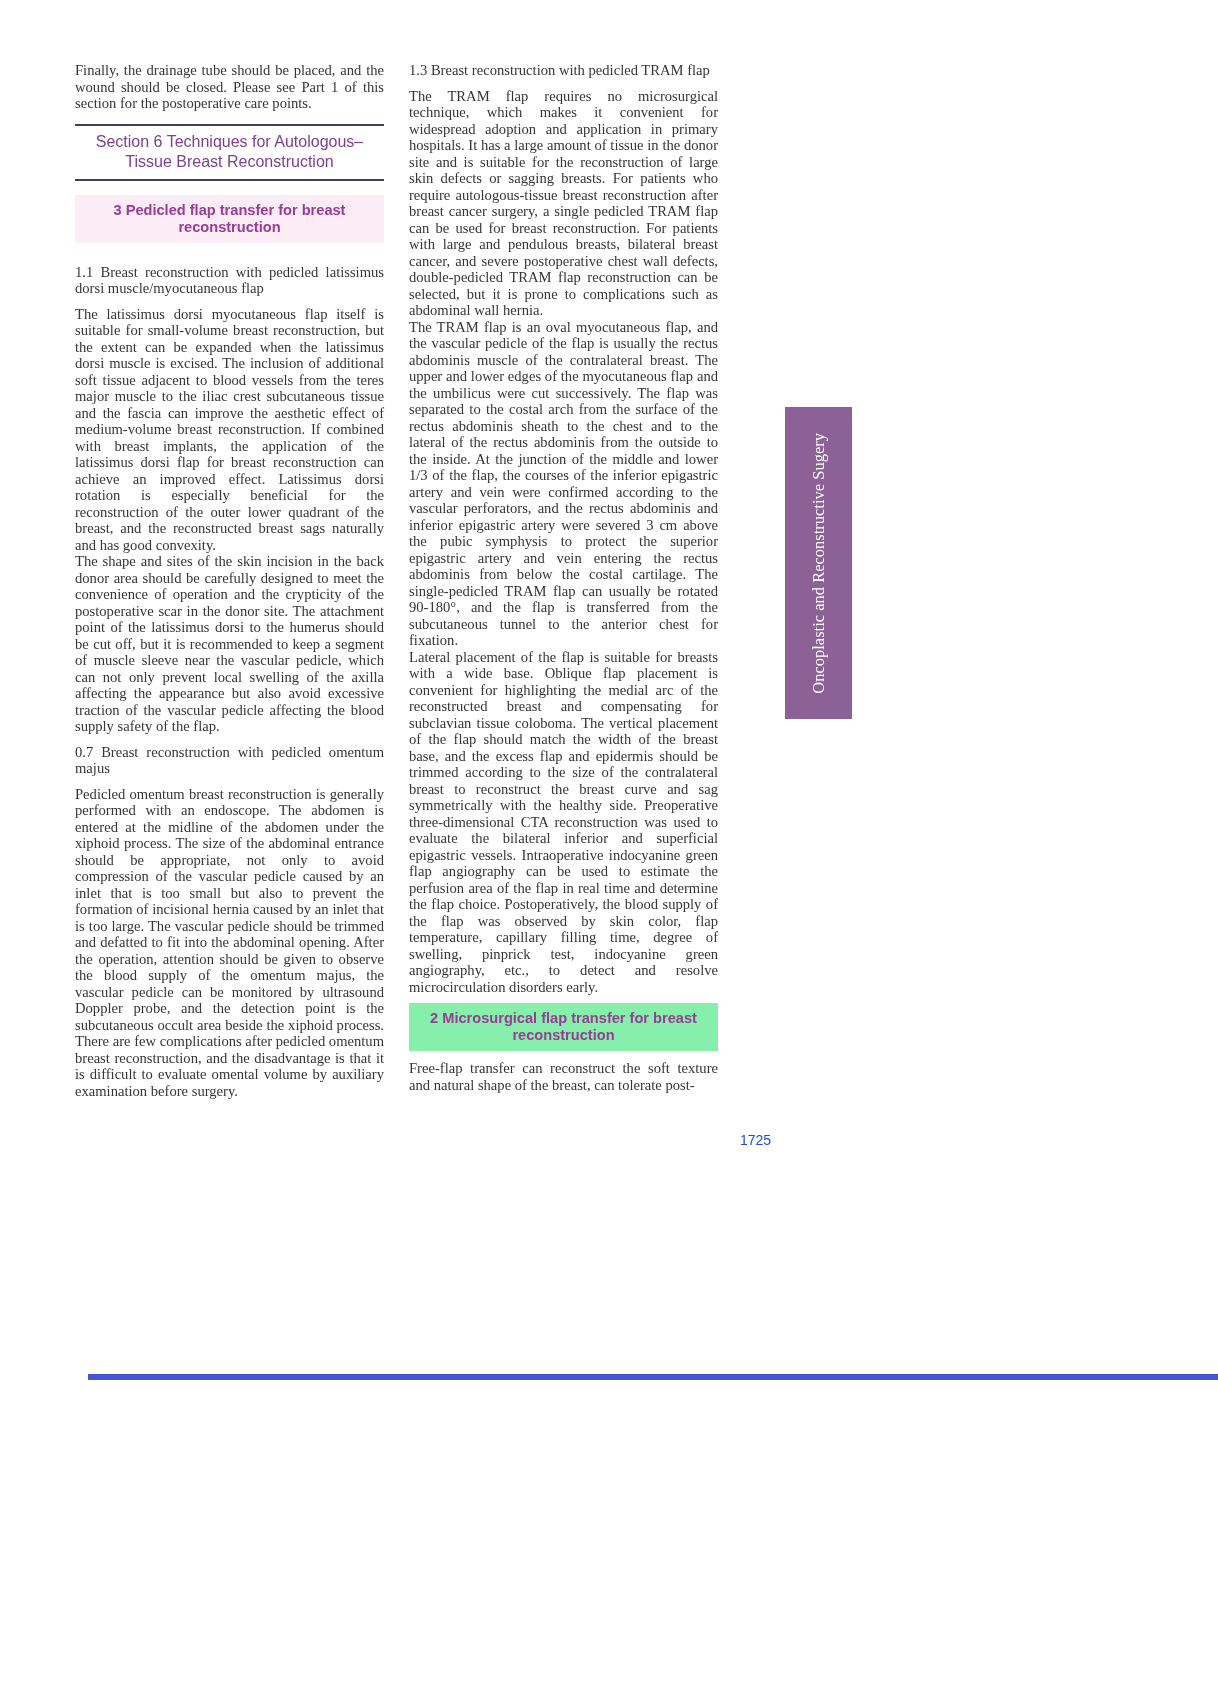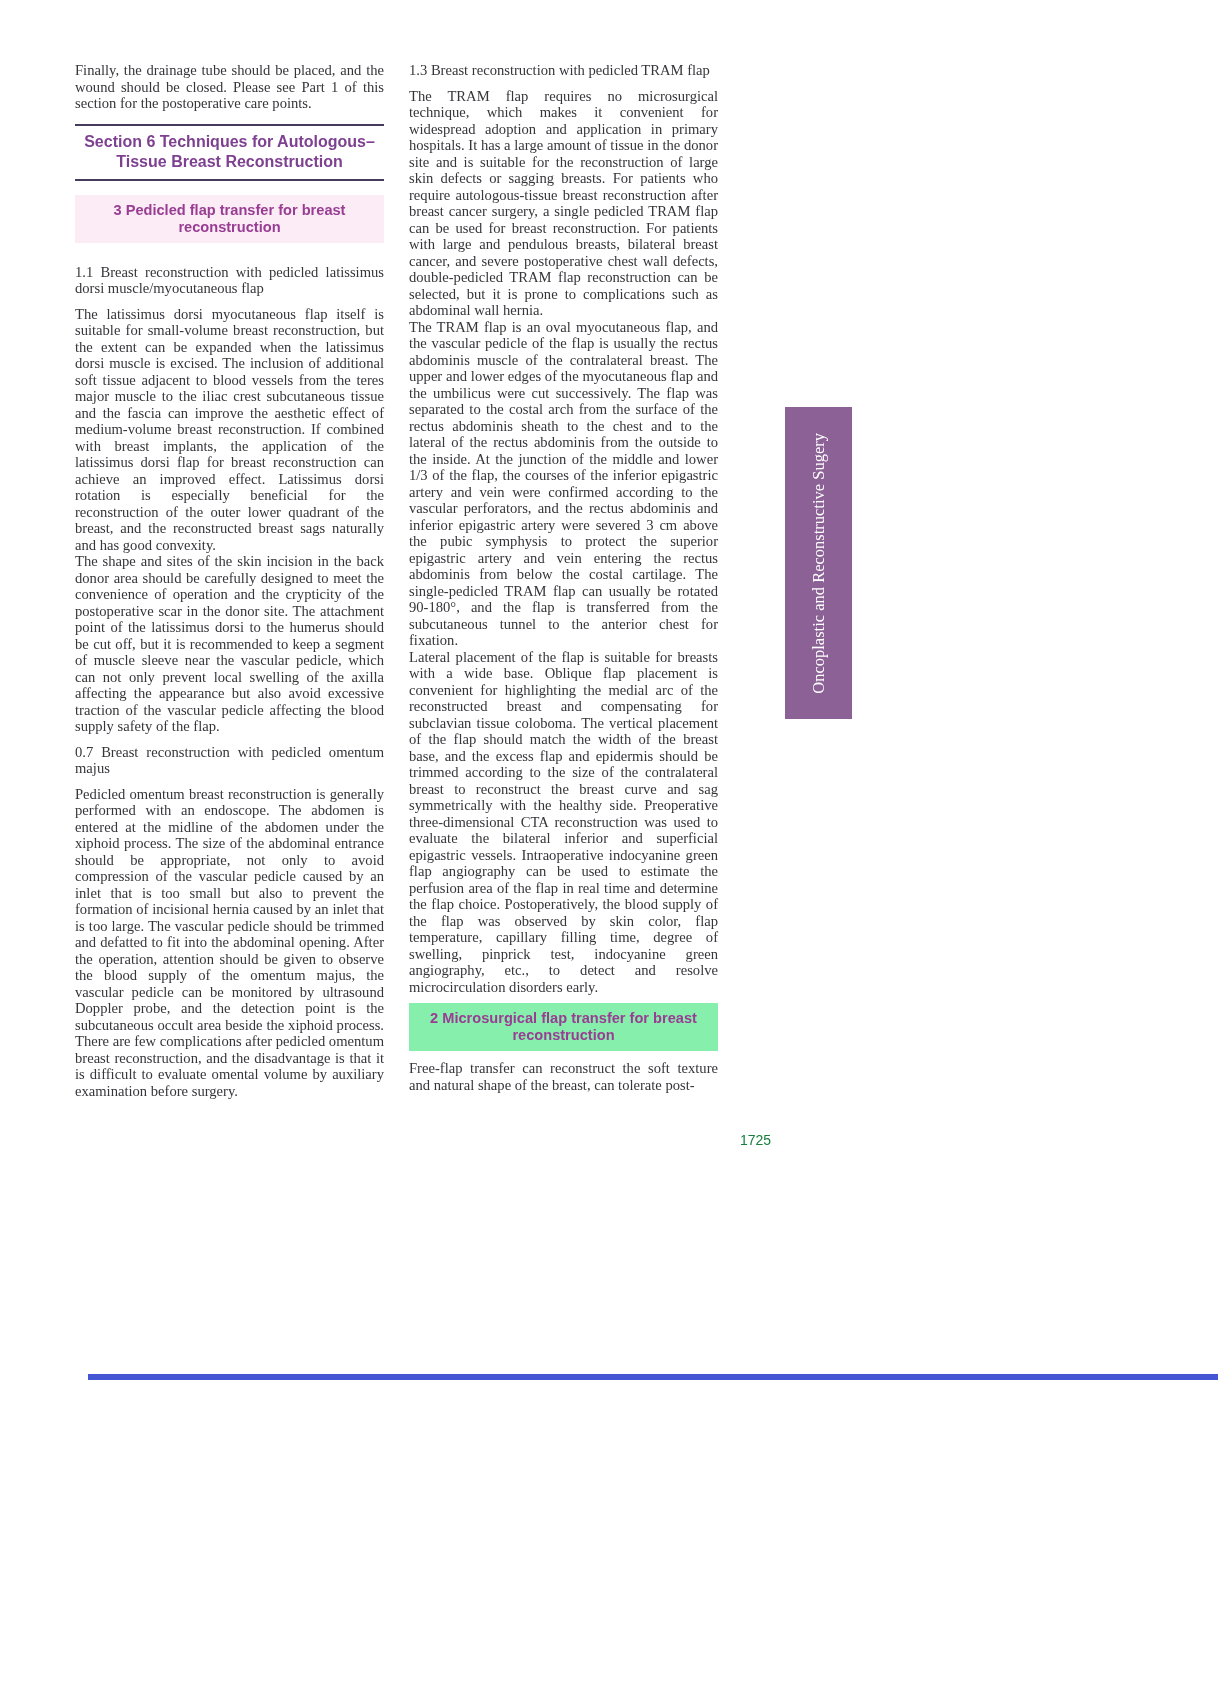--- a/index.html
+++ b/index.html
@@ -13,39 +13,39 @@
   }
   .col-left  { left:75px; }
   .col-right { left:409px; }
   p.body { margin:0; }
   .subheading { margin:9px 0; text-align:justify; }
   .subheading-first { margin-top:0; }
   .section-header {
     margin:12px 0 13px; padding:6px 2px 7px;
     border-top:2px solid #463b5e; border-bottom:2px solid #463b5e;
     text-align:center; font-family:"Liberation Sans", sans-serif;
-    font-weight:bold; font-size:16px; line-height:20px; color:#7e4090;
+    font-weight:normal; font-size:16px; line-height:20px; color:#7e4090;
   }
   .banner {
     background:#fbecf5; margin:14px 0 21px; padding:7px 12px;
     text-align:center; font-family:"Liberation Sans", sans-serif;
     font-weight:bold; font-size:14.6px; line-height:17px; color:#993d94;
   }
   .banner-2 { background:#86efac; margin:8px 0 9px; }
   .chapter-tab {
     position:absolute; left:785px; top:407px; width:67px; height:312px;
     background:#8c6296; display:flex; align-items:center; justify-content:center;
   }
   .chapter-tab-text {
     writing-mode:vertical-rl; transform:rotate(180deg); white-space:nowrap;
     color:#ffffff; font-family:"Liberation Serif", serif; font-size:16.5px;
   }
   .page-number {
     position:absolute; left:740px; top:1132px;
-    font-family:"Liberation Sans", sans-serif; font-size:14px; color:#15803d;
+    font-family:"Liberation Sans", sans-serif; font-size:14px; color:#1d4ed8;
   }
   .bottom-bar {
     position:absolute; left:88px; right:0; bottom:0; height:6px; background:#4456d4;
   }
 </style>
 </head>
 <body>
 
 <div class="page">
 

